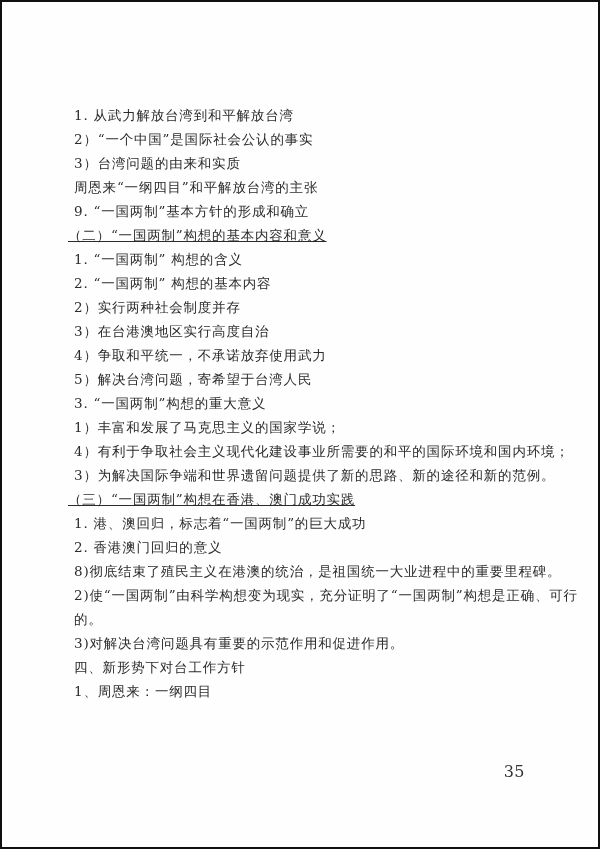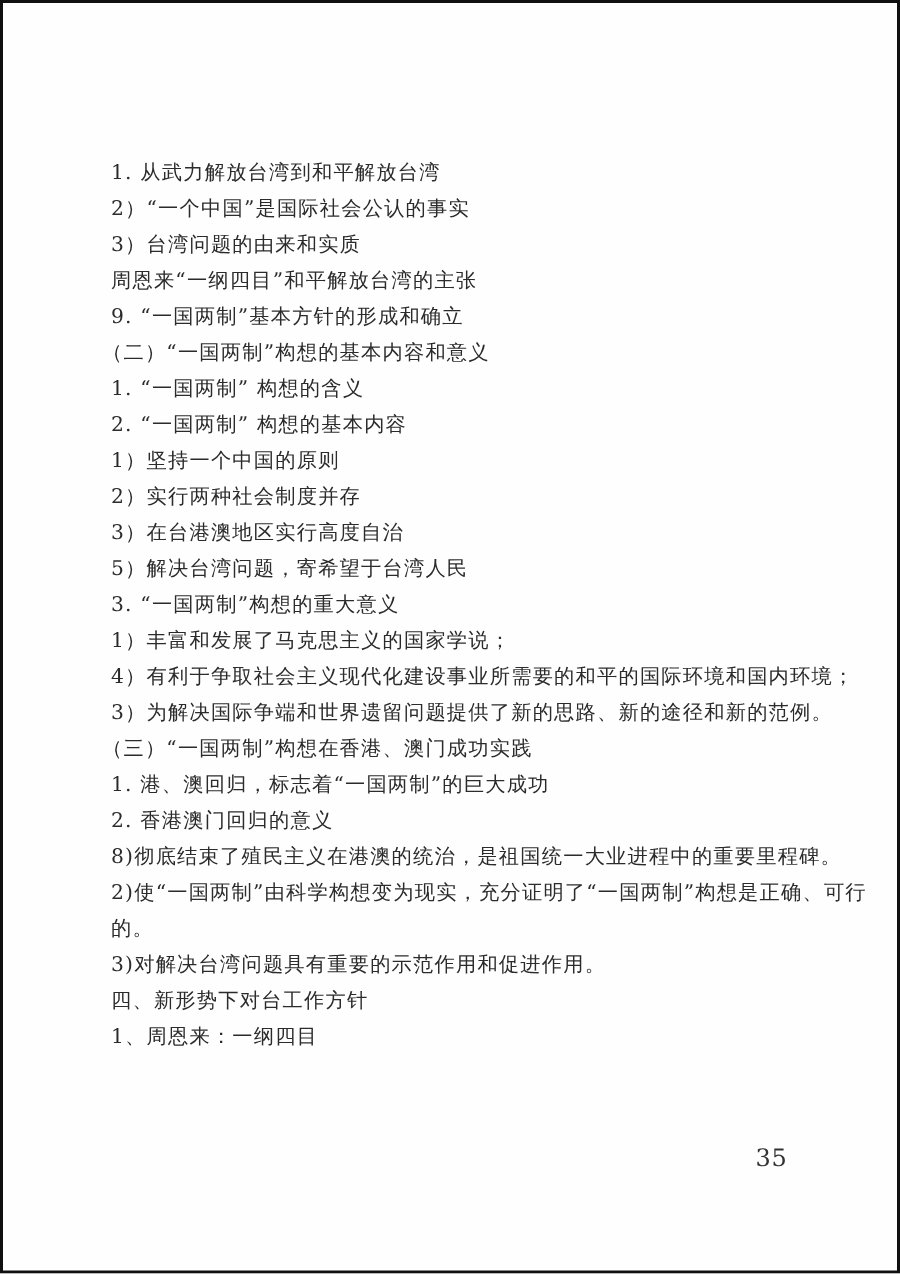--- a/index.html
+++ b/index.html
@@ -28,20 +28,21 @@
     margin: 0;
     padding: 0;
     font-size: 13.5px;
     line-height: 24px;
     letter-spacing: 0.8px;
     white-space: nowrap;
     font-weight: 500;
   }
   .content p.paren-line {
     margin-left: -6px;
+    text-decoration: underline;
   }
   .page-number {
     position: absolute;
     top: 760px;
     right: 73px;
     font-size: 16px;
     letter-spacing: 0.5px;
     color: #333;
   }
 </style>
@@ -51,23 +52,23 @@
 <div class="page">
   <div class="content">
     <p>1. 从武力解放台湾到和平解放台湾</p>
     <p>2）“一个中国”是国际社会公认的事实</p>
     <p>3）台湾问题的由来和实质</p>
     <p>周恩来“一纲四目”和平解放台湾的主张</p>
     <p>9. “一国两制”基本方针的形成和确立</p>
     <p class="paren-line">（二）“一国两制”构想的基本内容和意义</p>
     <p>1. “一国两制” 构想的含义</p>
     <p>2. “一国两制” 构想的基本内容</p>
-    <p>1）坚持一个中国的原则</p>
     <p>2）实行两种社会制度并存</p>
     <p>3）在台港澳地区实行高度自治</p>
+    <p>4）争取和平统一，不承诺放弃使用武力</p>
     <p>5）解决台湾问题，寄希望于台湾人民</p>
     <p>3. “一国两制”构想的重大意义</p>
     <p>1）丰富和发展了马克思主义的国家学说；</p>
     <p>4）有利于争取社会主义现代化建设事业所需要的和平的国际环境和国内环境；</p>
     <p>3）为解决国际争端和世界遗留问题提供了新的思路、新的途径和新的范例。</p>
     <p class="paren-line">（三）“一国两制”构想在香港、澳门成功实践</p>
     <p>1. 港、澳回归，标志着“一国两制”的巨大成功</p>
     <p>2. 香港澳门回归的意义</p>
     <p>8)彻底结束了殖民主义在港澳的统治，是祖国统一大业进程中的重要里程碑。</p>
     <p>2)使“一国两制”由科学构想变为现实，充分证明了“一国两制”构想是正确、可行</p>

